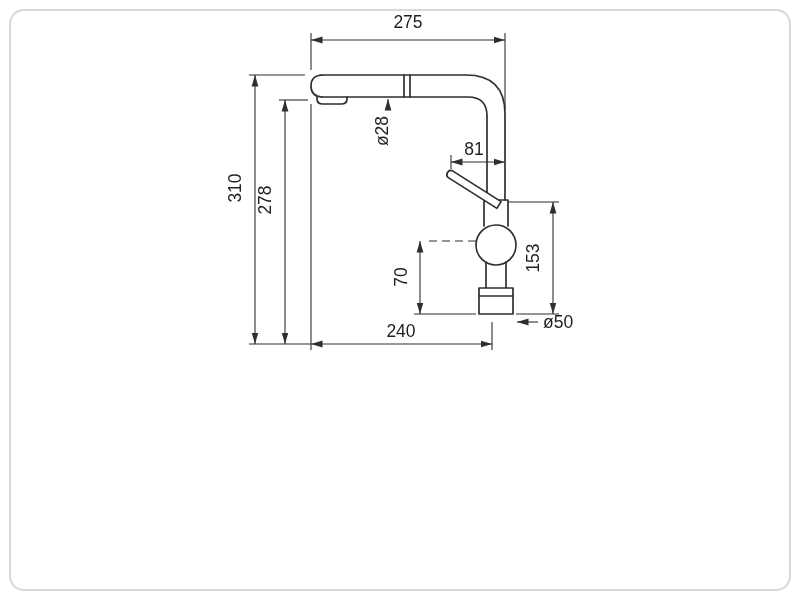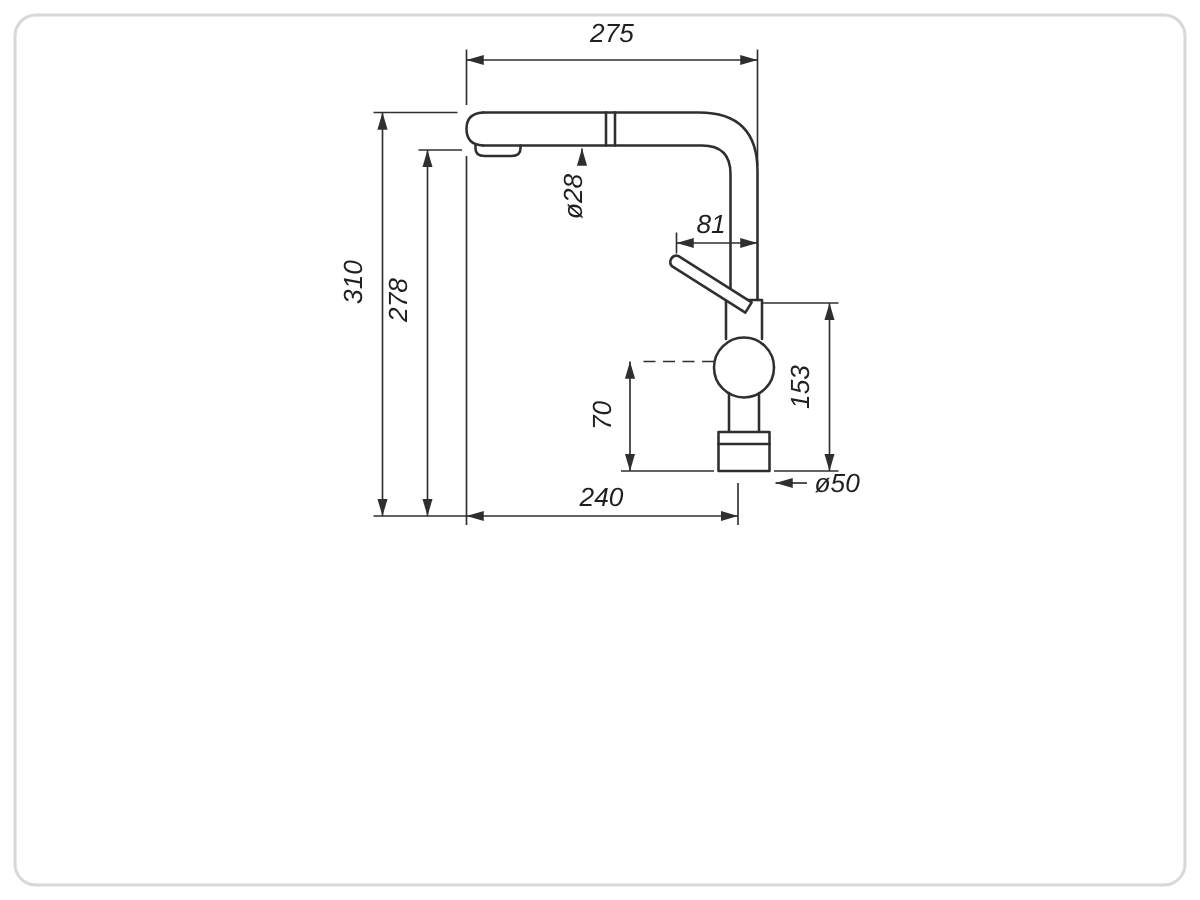--- a/index.html
+++ b/index.html
@@ -8,21 +8,20 @@
     width: 800px;
     height: 600px;
     background: #ffffff;
     font-family: "Liberation Sans", sans-serif;
   }
   .stage {
     position: relative;
     width: 800px;
     height: 600px;
     overflow: hidden;
-    font-style: italic;
   }
   svg text {
     font-family: "Liberation Sans", sans-serif;
     font-size: 17.5px;
     fill: #1f1f1f;
   }
   .outline  { stroke: #2f2f2f; stroke-width: 1.7; fill: none; stroke-linejoin: round; stroke-linecap: round; }
   .outlineF { stroke: #2f2f2f; stroke-width: 1.7; fill: #ffffff; stroke-linejoin: round; }
   .dim      { stroke: #2f2f2f; stroke-width: 1.1; fill: none; }
   .dashed   { stroke: #2f2f2f; stroke-width: 1.1; fill: none; stroke-dasharray: 8 5; }

